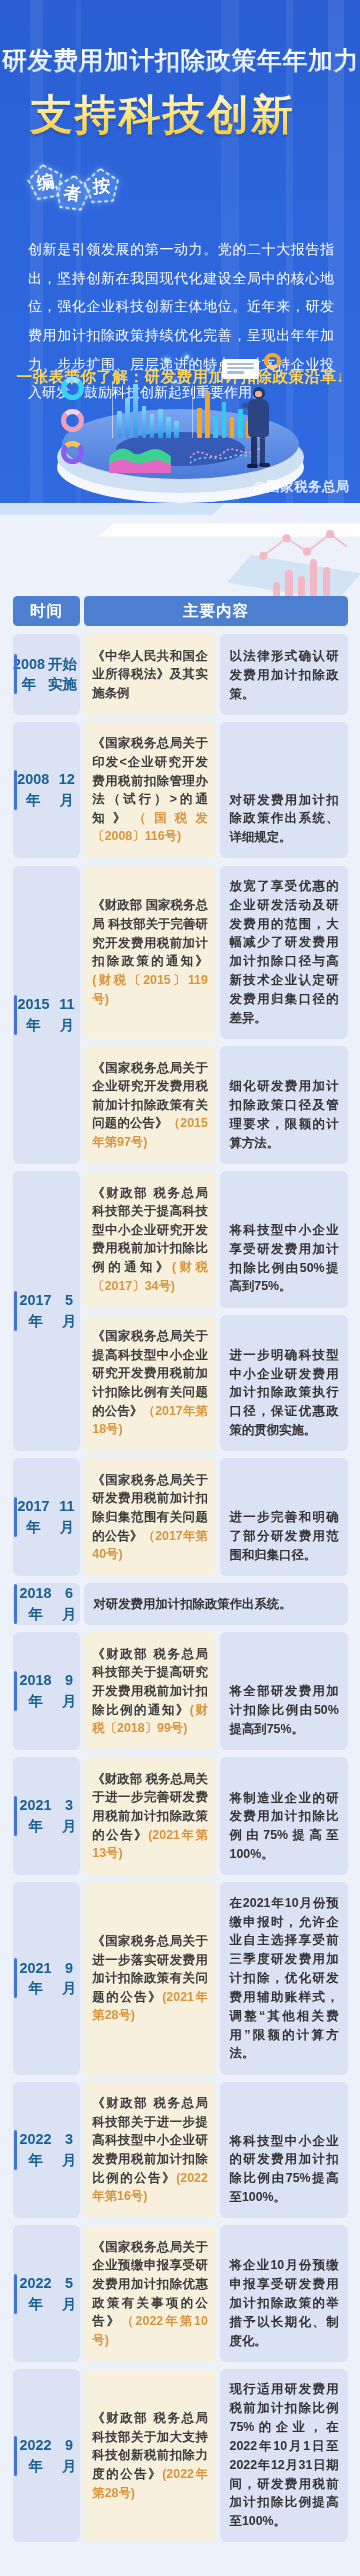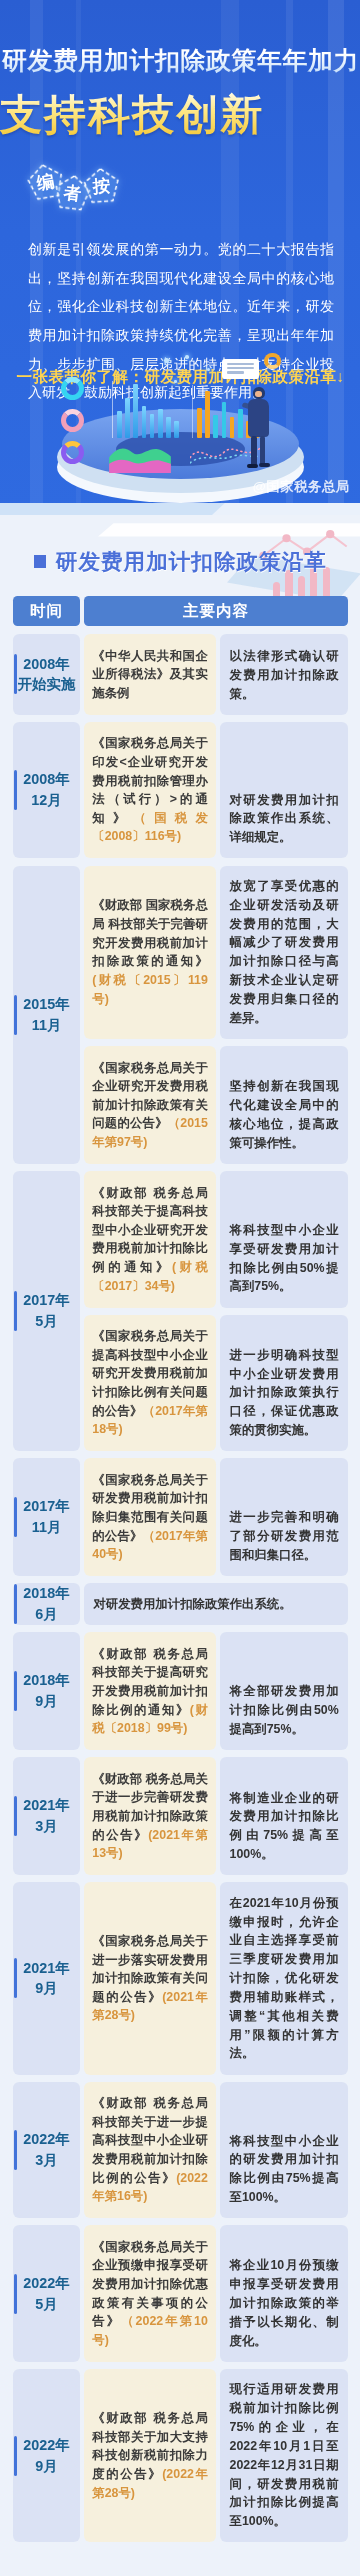--- a/index.html
+++ b/index.html
@@ -18,21 +18,21 @@
   .hero .streak.s4{left:286px;width:7.2px;}
   .hero .streak.s5{left:328px;width:15.5px;background:rgba(255,255,255,.09);}
   .main-title{
     position:absolute;top:44px;left:0;width:361px;text-align:center;
     font-size:25px;font-weight:bold;letter-spacing:0.5px;color:#eaf4ff;
     background:linear-gradient(180deg,#ffffff 30%,#bcd9f8 100%);
     -webkit-background-clip:text;background-clip:text;-webkit-text-fill-color:transparent;
     text-shadow:0 1.5px 3.1px rgba(10,40,120,.0);
   }
   .sub-title{
-    position:absolute;top:87px;left:0;width:295px;text-align:left;
+    position:absolute;top:87px;left:0;width:295px;text-align:right;
     font-size:42px;font-weight:bold;letter-spacing:2.1px;color:#f8d14a;
     background:linear-gradient(180deg,#fffdf0 5%,#ffe98a 40%,#f3c532 95%);
     -webkit-background-clip:text;background-clip:text;-webkit-text-fill-color:transparent;
     filter:drop-shadow(0 2.1px 1px rgba(20,50,140,.35));
   }
   .badges{position:absolute;top:161px;left:27px;width:124px;height:57px;}
   .badge{position:absolute;width:37px;height:37px;}
   .badge svg{position:absolute;inset:0;filter:drop-shadow(0 0 3.1px rgba(160,220,255,.8));}
   .badge .ch{position:absolute;inset:0;display:flex;align-items:center;justify-content:center;
     color:#fff;font-size:17.5px;font-weight:bold;}
@@ -108,21 +108,21 @@
   
   .tbl{position:absolute;top:81px;left:0;width:361px;}
   .tbl-head{display:flex;gap:4.1px;margin:0 13px 8.2px;}
   .hd{height:30px;border-radius:4.6px;display:flex;align-items:center;justify-content:center;
     color:#fff;font-size:15.5px;font-weight:bold;letter-spacing:1px;}
   .hd.time{flex:0 0 67px;background:#4d7fd0;}
   .hd.policy{flex:0 0 132px;background:#e7a722;}
   .hd.content{flex:1;background:#4d7fd0;}
   .row-group{display:flex;gap:4.1px;margin:0 13px 7.2px;}
   .time-cell{flex:0 0 67px;background:#dbe2f4;border-radius:6.2px;position:relative;
-    display:flex;flex-direction:column;align-items:center;justify-content:center;}
+    display:flex;align-items:center;justify-content:center;}
   .time-cell .bar{position:absolute;left:1px;top:50%;transform:translateY(-50%);
     width:2.6px;height:40px;background:#4273d9;border-radius:1.5px;}
   .time-cell .tl{color:#1a6090;font-size:14.4px;font-weight:bold;line-height:1.45;text-align:center;}
   .entry-list{flex:1;display:flex;flex-direction:column;gap:7.2px;}
   .entry{display:flex;gap:4.1px;}
   .policy-cell{flex:0 0 132px;background:#f6f0dd;border-radius:6.2px;padding:12.4px 8.2px;
     display:flex;align-items:center;}
   .policy-cell p{margin:0;font-size:12.4px;line-height:1.5;color:#3b3b3b;font-weight:600;text-align:justify;}
   .policy-cell .num{color:#d8953e;}
   .content-cell{flex:1;background:#dbe2f4;border-radius:6.2px;padding:11.3px 9.3px;
@@ -249,24 +249,20 @@
     <div class="deco-dots">
       <svg width="93" height="36" viewBox="0 0 180 70">
         <path d="M10,52 L55,18 L95,44 L140,10 L172,34" fill="none" stroke="#f4c3cf" stroke-width="4"></path>
         <circle cx="10" cy="52" r="8" fill="#f2b8c6"></circle>
           <circle cx="55" cy="18" r="8" fill="#f2b8c6"></circle>
         <circle cx="95" cy="44" r="8" fill="#f2b8c6"></circle>
           <circle cx="140" cy="10" r="8" fill="#f2b8c6"></circle>
       </svg>
     </div>
 
-    <div class="section-title-row">
-      <span class="section-bullet"></span>
-      <span class="section-title">研发费用加计扣除政策沿革</span>
-    </div>
 
     <div class="tbl">
       <div class="tbl-head">
         <div class="hd time">时间</div>
         <div class="hd content">主要内容</div>
       </div>
       <div>
   <div class="row-group">
     <div class="time-cell">
       <span class="bar"></span>
@@ -317,21 +313,21 @@
     <div class="content-cell">
       <p>放宽了享受优惠的企业研发活动及研发费用的范围，大幅减少了研发费用加计扣除口径与高新技术企业认定研发费用归集口径的差异。</p>
     </div>
   </div>
 
   <div class="entry">
     <div class="policy-cell">
       <p><span>《国家税务总局关于企业研究开发费用税前加计扣除政策有关问题的公告》</span><span class="num">（2015年第97号)</span></p>
     </div>
     <div class="content-cell">
-      <p>坚持创新在我国现代化建设全局中的核心地位，提高政策可操作性。</p>
+      <p>细化研发费用加计扣除政策口径及管理要求，限额的计算方法。</p>
     </div>
   </div>
 </div>
   </div>
 
   <div class="row-group">
     <div class="time-cell">
       <span class="bar"></span>
       <span class="tl">2017年</span>
       <span class="tl">5月</span>

